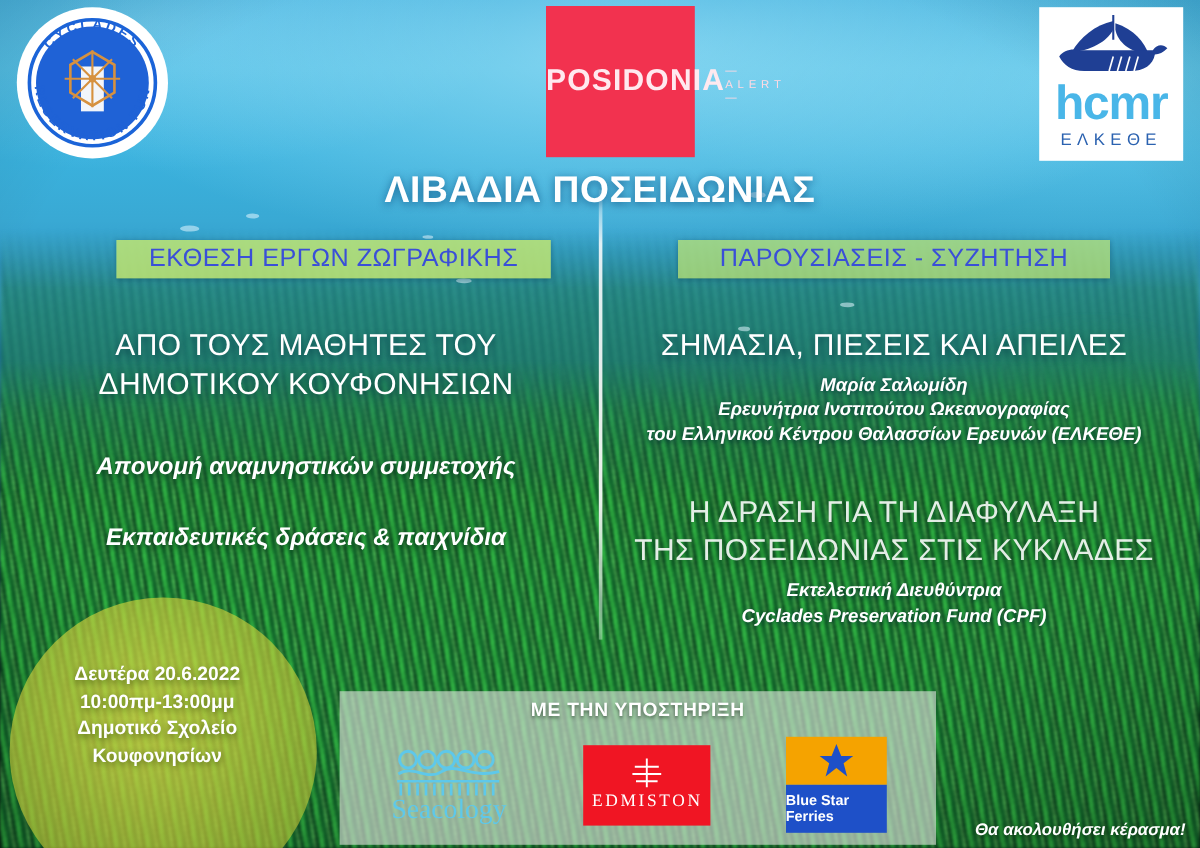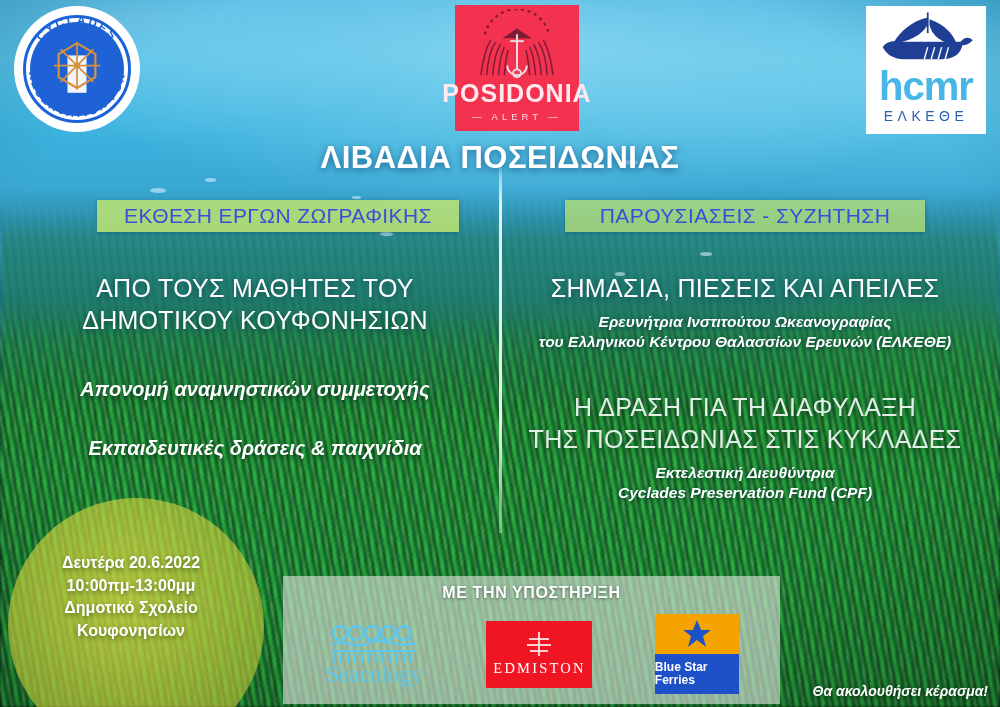--- a/index.html
+++ b/index.html
@@ -113,21 +113,21 @@
   .cpf-inner{
     position:absolute;inset:16px;border-radius:50%;background:#1f62d6;
   }
   .cpf-text{position:absolute;inset:0;}
   .cpf-text text{fill:#1f62d6;font-family:"Liberation Sans",sans-serif;font-size:11.5px;font-weight:bold;letter-spacing:2.4px;}
   .cpf-mill{position:absolute;left:29px;top:29px;width:68px;height:68px;}
 
   .posidonia-logo{
     position:absolute;left:455px;top:5px;width:124px;height:126px;
     background:#f2324f;
-    display:flex;flex-direction:column;align-items:center;justify-content:flex-start;
+    display:flex;flex-direction:row;align-items:center;justify-content:flex-start;
   }
   .pos-mark{width:108px;height:74px;margin-top:4px;}
   .pos-name{
     color:#ffe9ef;font-size:25px;font-weight:bold;letter-spacing:1px;
     line-height:1;margin-top:-2px;font-family:"Liberation Sans",sans-serif;
   }
   .pos-alert{
     color:#ffd9e2;font-size:9.5px;letter-spacing:4px;margin-top:5px;
     font-family:"Liberation Sans",sans-serif;
   }
@@ -365,20 +365,21 @@
   <div class="col col-left">
     <div class="sub-title">ΑΠΟ ΤΟΥΣ ΜΑΘΗΤΕΣ ΤΟΥ</div>
     <div class="sub-title">ΔΗΜΟΤΙΚΟΥ ΚΟΥΦΟΝΗΣΙΩΝ</div>
   </div>
   <div class="activity activity-2">Εκπαιδευτικές δράσεις &amp; παιχνίδια</div>
   <div class="activity activity-1">Απονομή αναμνηστικών συμμετοχής</div>
 
   <div class="col col-right">
     <div class="sub-title">ΣΗΜΑΣΙΑ, ΠΙΕΣΕΙΣ ΚΑΙ ΑΠΕΙΛΕΣ</div>
     <div class="speaker">
+      <div>Μαρία Σαλωμίδη</div>
       <div>Ερευνήτρια Ινστιτούτου Ωκεανογραφίας</div>
       <div>του Ελληνικού Κέντρου Θαλασσίων Ερευνών (ΕΛΚΕΘΕ)</div>
     </div>
 
     <div style="height:38px"></div>
 
     <div class="sub-title dim">Η ΔΡΑΣΗ ΓΙΑ ΤΗ ΔΙΑΦΥΛΑΞΗ</div>
     <div class="sub-title dim">ΤΗΣ ΠΟΣΕΙΔΩΝΙΑΣ ΣΤΙΣ ΚΥΚΛΑΔΕΣ</div>
     <div class="speaker">
       <div>Εκτελεστική Διευθύντρια</div>

